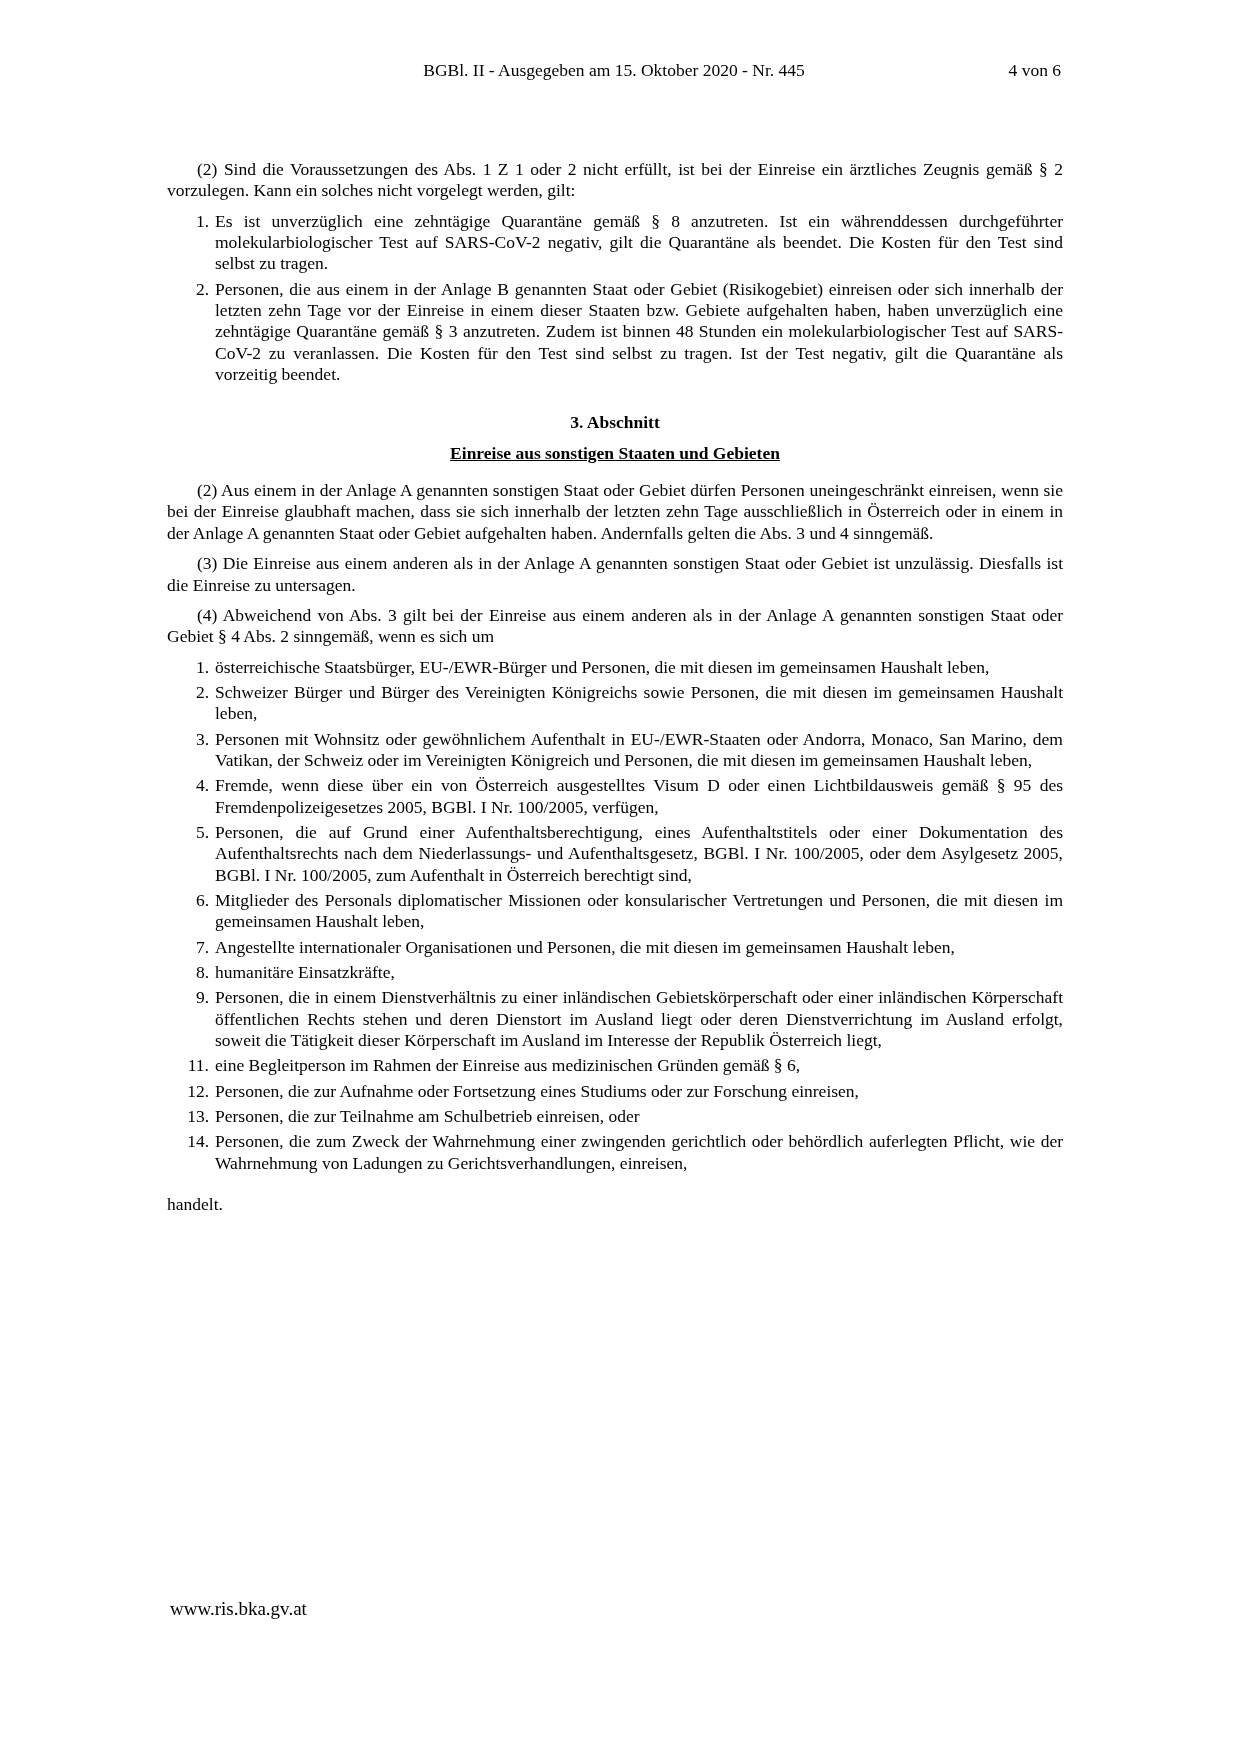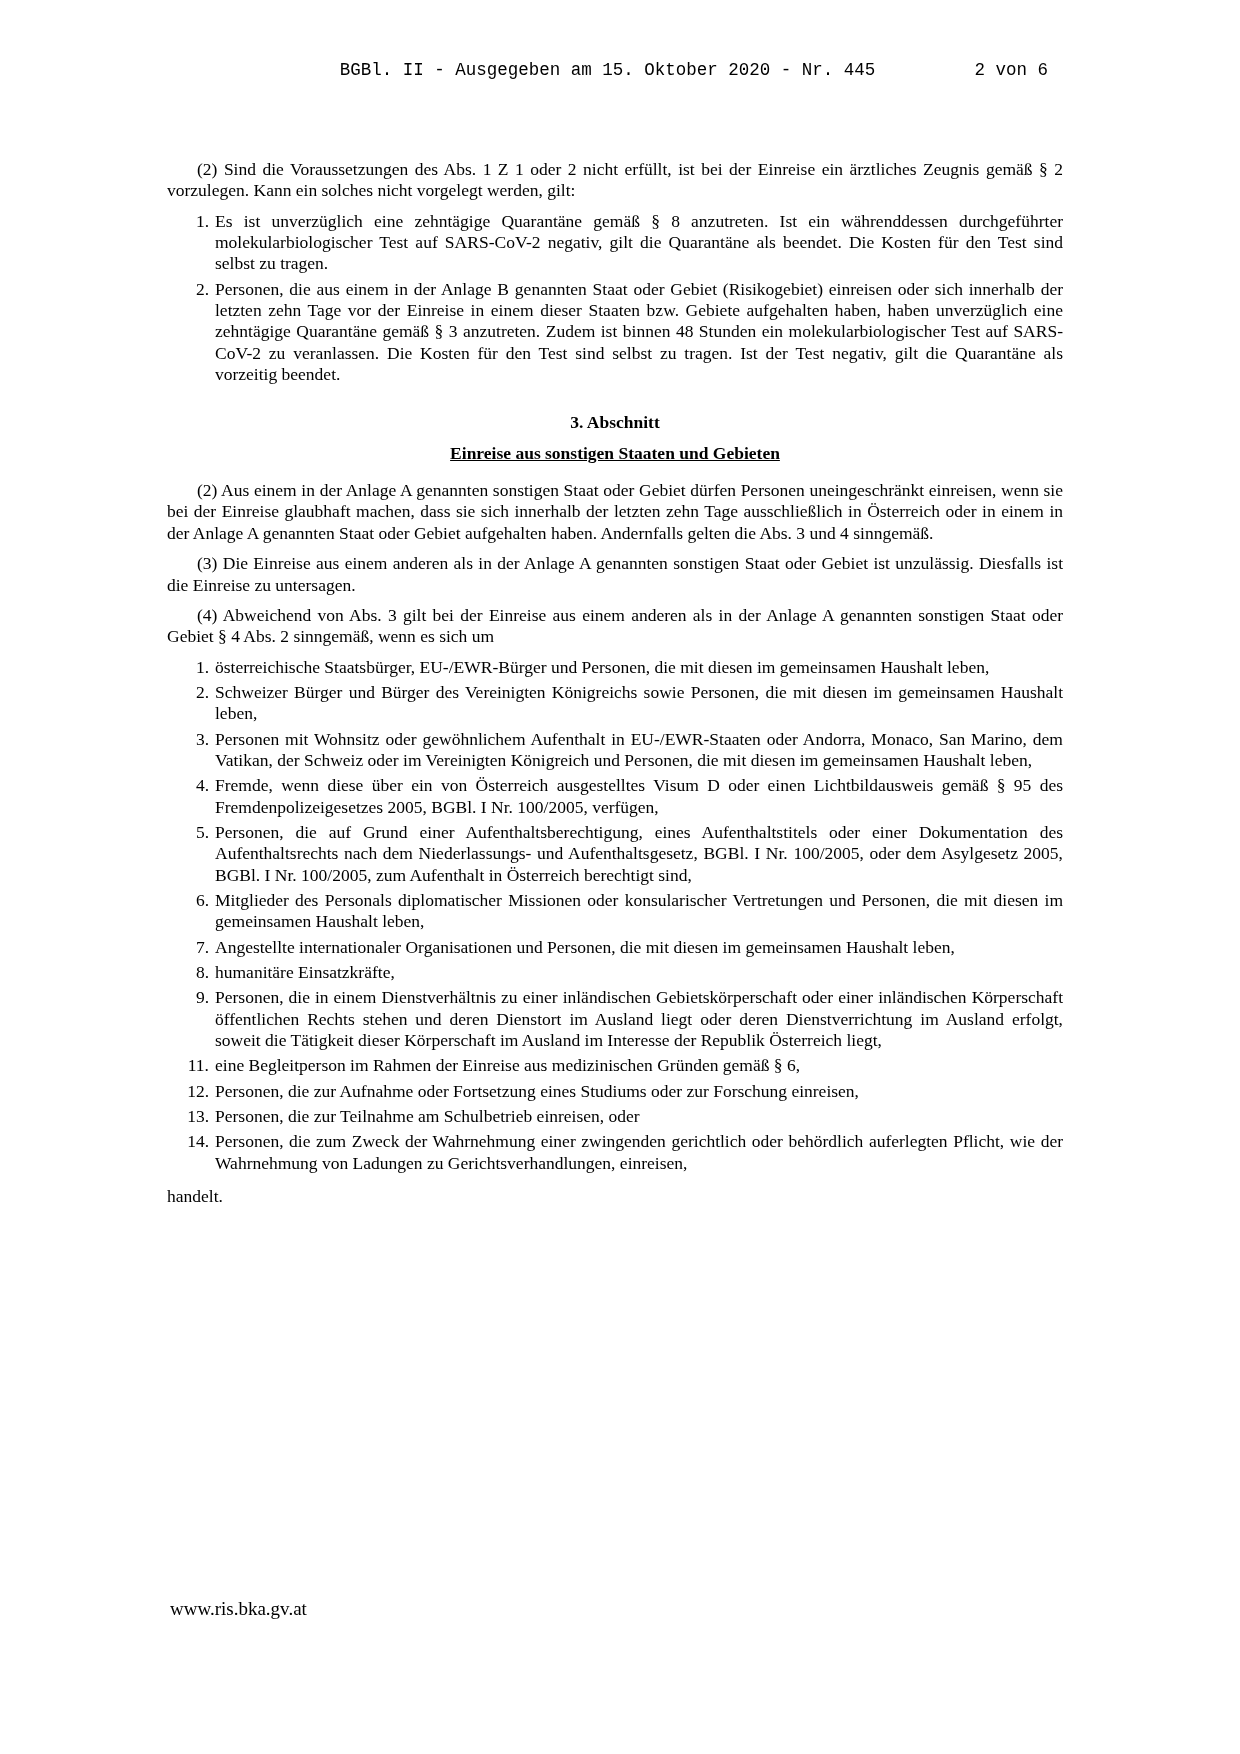--- a/index.html
+++ b/index.html
@@ -15,23 +15,22 @@
     color: #000000;
     font-family: "Liberation Serif", "DejaVu Serif", serif;
     font-size: 17.5px;
     line-height: 1.22;
     overflow: hidden;
   }
   .header {
     position: absolute;
     top: 60px;
     left: 167px;
-    right: 192px;
+    right: 179px;
     height: 24px;
-    font-family: Liberation Mono, monospace;
   }
   .header-title {
     position: absolute;
     left: 0;
     right: 0;
     text-align: center;
     white-space: nowrap;
   }
   .page-num {
     position: absolute;
@@ -45,21 +44,21 @@
     left: 167px;
     right: 177px;
   }
   .para {
     margin: 9px 0;
     text-indent: 30px;
     text-align: justify;
   }
   .para.no-indent {
     text-indent: 0;
-    margin-top: 12px;
+    margin-top: 20px;
     font-family: Liberation Serif, serif;
   }
   .heading {
     text-align: center;
     font-weight: bold;
     margin-top: 27px;
   }
   .heading-sub {
     margin-top: 9px;
     margin-bottom: 16px;
@@ -88,21 +87,21 @@
     font-size: 19px;
   }
   b { font-weight: normal; }
 </style>
 </head>
 <body>
 
 <div class="page">
   <div class="header">
     <span class="header-title">BGBl. II - Ausgegeben am 15. Oktober 2020 - Nr. 445</span>
-    <span class="page-num">2 von 6</span>
+    <span class="page-num">4 von 6</span>
   </div>
 
   <div class="content" id="content-root">
       <p class="para"><span>(2) Sind die Voraussetzungen des Abs. 1 Z 1 oder 2 nicht erfüllt, ist bei der Einreise ein ärztliches Zeugnis gemäß § 2 vorzulegen. Kann ein solches nicht vorgelegt werden, gilt:</span></p>
       <div class="num-list">
         <div class="num-item">
           <span class="num-marker">1.</span>
           <span class="num-text"><span>Es ist unverzüglich eine zehntägige Quarantäne gemäß § 8 anzutreten. Ist ein währenddessen durchgeführter molekularbiologischer Test auf SARS-CoV-2 negativ, gilt die Quarantäne als beendet. Die Kosten für den Test sind selbst zu tragen.</span></span>
         </div>
         <div class="num-item">

